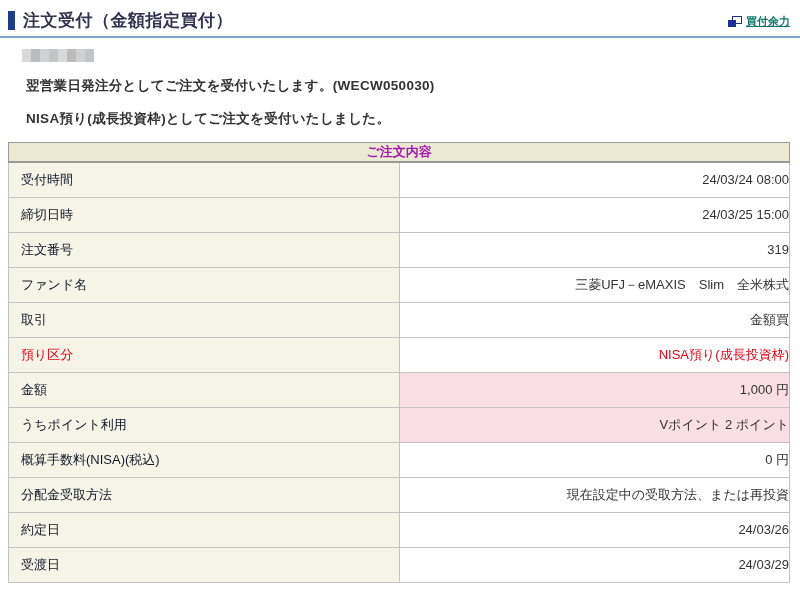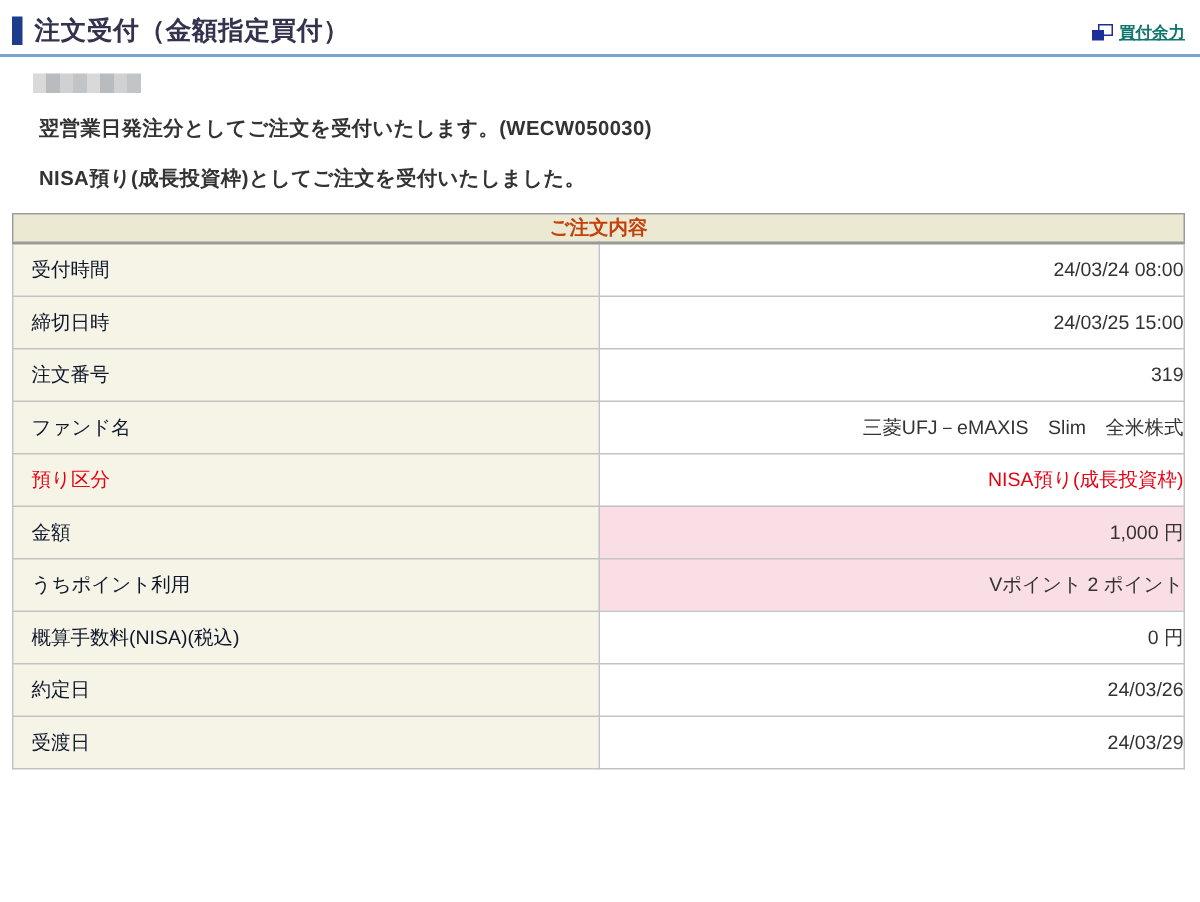--- a/index.html
+++ b/index.html
@@ -90,21 +90,21 @@
     border-collapse: collapse;
     border: 1px solid #9a9a9a;
     table-layout: fixed;
   }
   table.order-table th.caption-cell {
     background: #ece9d3;
     height: 16px;
     font-size: 13px;
     font-weight: bold;
     text-align: center;
-    color: #c2410c;
+    color: #a21caf;
     border-bottom: 2px solid #999999;
   }
   table.order-table td {
     height: 35px;
     font-size: 13px;
     vertical-align: middle;
     border: 1px solid #c3c3c3;
   }
   td.row-label {
     width: 197px;
@@ -163,37 +163,45 @@
     <td class="row-value">24/03/25 15:00</td>
   </tr>
   <tr>
     <td class="row-label">注文番号</td>
     <td class="row-value">319</td>
   </tr>
   <tr>
     <td class="row-label">ファンド名</td>
     <td class="row-value">三菱UFJ－eMAXIS　Slim　全米株式</td>
   </tr>
+  <tr>
+    <td class="row-label">取引</td>
+    <td class="row-value">金額買</td>
+  </tr>
   <tr class="row-red">
     <td class="row-label">預り区分</td>
     <td class="row-value">NISA預り(成長投資枠)</td>
   </tr>
   <tr class="row-pink">
     <td class="row-label">金額</td>
     <td class="row-value">1,000 円</td>
   </tr>
   <tr class="row-pink">
     <td class="row-label">うちポイント利用</td>
     <td class="row-value">Vポイント 2 ポイント</td>
   </tr>
   <tr>
     <td class="row-label">概算手数料(NISA)(税込)</td>
     <td class="row-value">0 円</td>
   </tr>
   <tr>
+    <td class="row-label">分配金受取方法</td>
+    <td class="row-value">現在設定中の受取方法、または再投資</td>
+  </tr>
+  <tr>
     <td class="row-label">約定日</td>
     <td class="row-value">24/03/26</td>
   </tr>
   <tr>
     <td class="row-label">受渡日</td>
     <td class="row-value">24/03/29</td>
   </tr>
 </tbody>
   </table>
 

